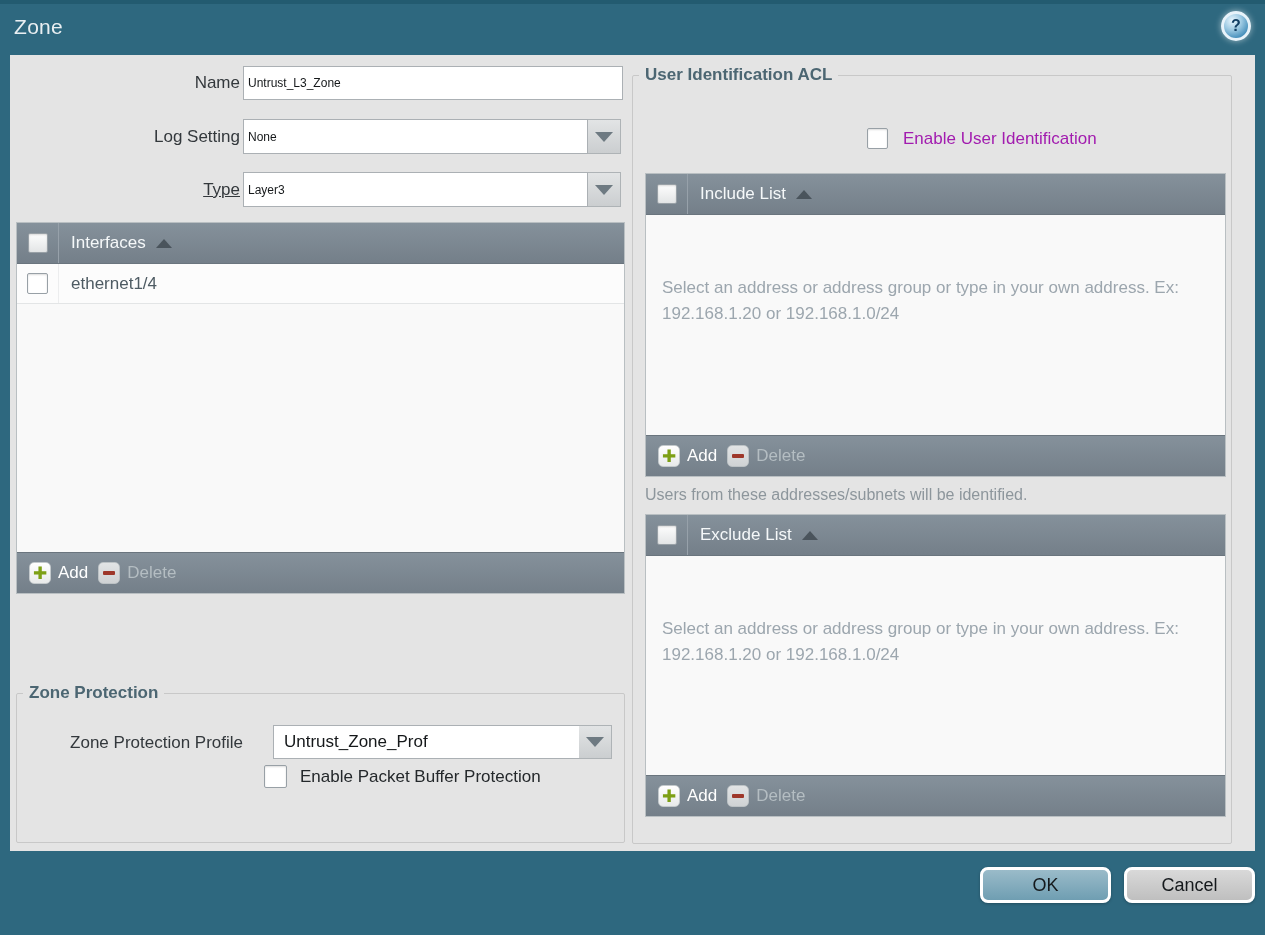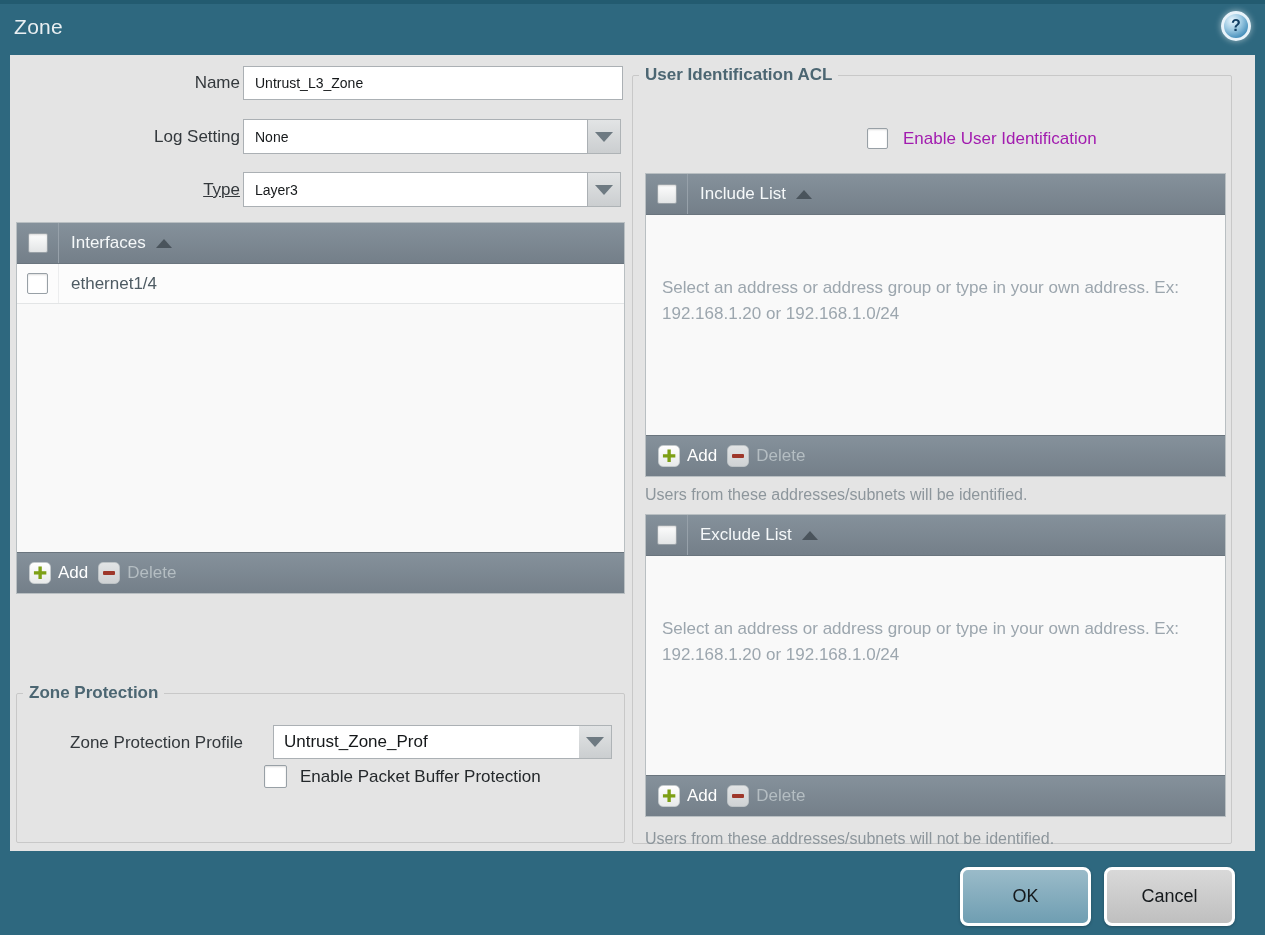--- a/index.html
+++ b/index.html
@@ -35,21 +35,21 @@
     background:#E4E4E4;
   }
 
   
   .flabel {
     position:absolute; width:180px; text-align:right;
     font-size:17px; color:#33383C; line-height:20px;
   }
   .field {
     position:absolute; height:34px; border:1px solid #ABB0B4; background:#FFFFFF;
-    font-family:inherit; font-size:14px; color:#15181A; padding:0 11px; outline:none;
+    font-family:inherit; font-size:12px; color:#15181A; padding:0 4px; outline:none;
   }
   .combo-btn {
     position:absolute; width:33px; height:35px;
     background:linear-gradient(#E2E4E5,#CBCED0);
     border:1px solid #AEB3B6; border-left:none;
     display:flex; align-items:center; justify-content:center; cursor:pointer;
   }
   .combo-btn::after {
     content:""; width:0; height:0;
     border-left:9px solid transparent; border-right:9px solid transparent;
@@ -153,25 +153,26 @@
   .include-table { left:12px; top:88px; width:581px; height:304px; }
   .exclude-table { left:12px; top:429px; width:581px; height:303px; }
   .list-caption {
     position:absolute; left:12px; font-size:16px; color:#8D969C;
   }
   .cap-include { top:401px; }
   .cap-exclude { top:745px; }
 
   
   .btn {
-    position:absolute; top:867px; width:131px; height:59px;
+    position:absolute; top:867px; width:131px; height:36px;
     border-radius:8px; border:3px solid #FFFFFF;
     font-family:inherit; font-size:18px; color:#15191C; cursor:pointer;
     display:flex; align-items:center; justify-content:center;
     box-shadow:0 1px 3px rgba(0,0,0,.25);
+    margin-left:20px;
   }
   .btn-ok { left:960px; background:linear-gradient(#9ABBC9,#6F9EB2); }
   .btn-cancel { left:1104px; background:linear-gradient(#D9D9D9,#BFBFBF); }
 </style>
 </head>
 <body>
 
 <div class="stage">
   <div class="top-edge"></div>
 
@@ -295,19 +296,18 @@
             </div>
             <div class="act">
               <span class="icon-box icon-del">
                   <i></i>
                 </span>
               <span class="act-label-del">Delete</span>
             </div>
           </div>
         </div>
       </div>
-      <div class="list-caption cap-exclude">Users from these addresses/subnets will not be identified.</div>
     </fieldset>
   </div>
 
   <button class="btn btn-ok">OK</button>
   <button class="btn btn-cancel">Cancel</button>
 </div>
 
 </body></html>

